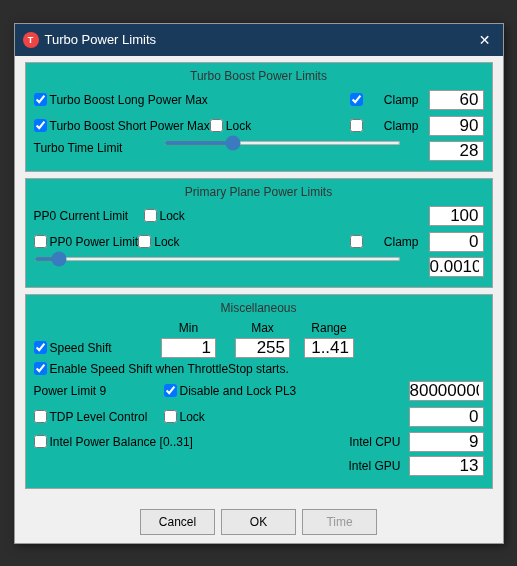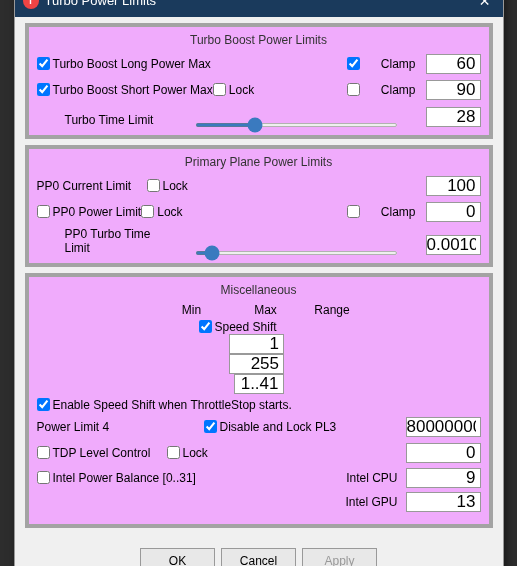--- a/index.html
+++ b/index.html
@@ -55,22 +55,22 @@
       cursor: pointer;
       display: flex;
       align-items: center;
       justify-content: center;
       line-height: 1;
     }
     .content {
       padding: 6px 10px 8px;
     }
     .section {
-      border: 4px solid #a3a3a3;
-      background: #f0abfc;
+      border: 1px solid #a3a3a3;
+      background: #14b8a6;
       margin-bottom: 6px;
       position: relative;
       padding: 6px 8px 8px;
     }
     .section-title {
       text-align: center;
       font-size: 12px;
       color: #333;
       margin-bottom: 6px;
     }
@@ -112,23 +112,22 @@
       text-align: right;
       padding-right: 4px;
       font-size: 17px;
     }
     .value-box-wide {
       width: 75px;
     }
     .spacer { flex: 1; }
     .slider-row {
       display: flex;
-      align-items: flex-end;
+      align-items: flex-start;
       gap: 20px;
-      margin-left: 28px;
     }
     .slider-label {
       width: 110px;
       flex-shrink: 0;
     }
     input[type="range"] {
       flex: 1;
       height: 4px;
       cursor: pointer;
       accent-color: #3a7abf;
@@ -143,21 +142,20 @@
       margin-bottom: 3px;
     }
     .misc-col-label { width: 120px; flex-shrink: 0; }
     .misc-col-min { width: 70px; text-align: center; margin-right: 4px; }
     .misc-col-max { width: 70px; text-align: center; margin-right: 4px; }
     .misc-col-range { width: 55px; text-align: center; }
     .misc-data-row {
       display: flex;
       align-items: center;
       margin-bottom: 4px;
-      flex-direction: column;
     }
     .footer {
       display: flex;
       justify-content: center;
       gap: 6px;
       padding: 6px 10px 8px;
       background: #f0f0f0;
     }
     .btn {
       width: 75px;
@@ -273,21 +271,20 @@
         </div>
         <div class="spacer"></div>
         <label class="checkbox-label clamp-group" style="margin-right:10px;">
           <input type="checkbox" style="">
           <span>Clamp</span>
         </label>
         <input type="text" class="value-box" value="0" style="">
       </div>
 
       <div class="row slider-row">
-        <span class="slider-label">PP0 Turbo Time Limit</span>
         <input type="range" min="0" max="100" value="5" style="flex: 1 1 0%;">
         <input type="text" class="value-box" style="margin-left: 8px;" value="0.0010">
       </div>
     </div>
 
     <div class="section">
       <div class="section-title">Miscellaneous</div>
 
       <div class="misc-header-row">
         <div class="misc-col-label"></div>
@@ -313,22 +310,22 @@
       </div>
 
       <div class="enable-row">
         <label class="checkbox-label">
           <input type="checkbox" checked="" style="">
           <span>Enable Speed Shift when ThrottleStop starts.</span>
         </label>
       </div>
 
       <div class="row" style="margin-top:2px;">
-        <span style="width:130px; flex-shrink:0;">Power Limit 4</span>
-        <label class="checkbox-label" style="flex:1;margin-left:37px;">
+        <span style="width:130px; flex-shrink:0;">Power Limit 9</span>
+        <label class="checkbox-label" style="flex:1;">
           <input type="checkbox" checked="" style="">
           <span>Disable and Lock PL3</span>
         </label>
         <input type="text" class="value-box value-box-wide" value="80000000" style="">
       </div>
 
       <div class="row">
         <label class="checkbox-label" style="width:130px; flex-shrink:0;">
           <input type="checkbox" style="">
           <span>TDP Level Control</span>
@@ -352,17 +349,17 @@
       <div class="intel-row" style="margin-top:4px;">
         <div style="flex:1;"></div>
         <span class="intel-label">Intel GPU</span>
         <input type="text" class="value-box value-box-wide" value="13" style="">
       </div>
     </div>
 
   </div>
 
   <div class="footer">
+    <button class="btn">Cancel</button>
     <button class="btn btn-ok">OK</button>
-    <button class="btn">Cancel</button>
-    <button class="btn btn-apply">Apply</button>
+    <button class="btn btn-apply">Time</button>
   </div>
 </div>
 
 </body></html>

